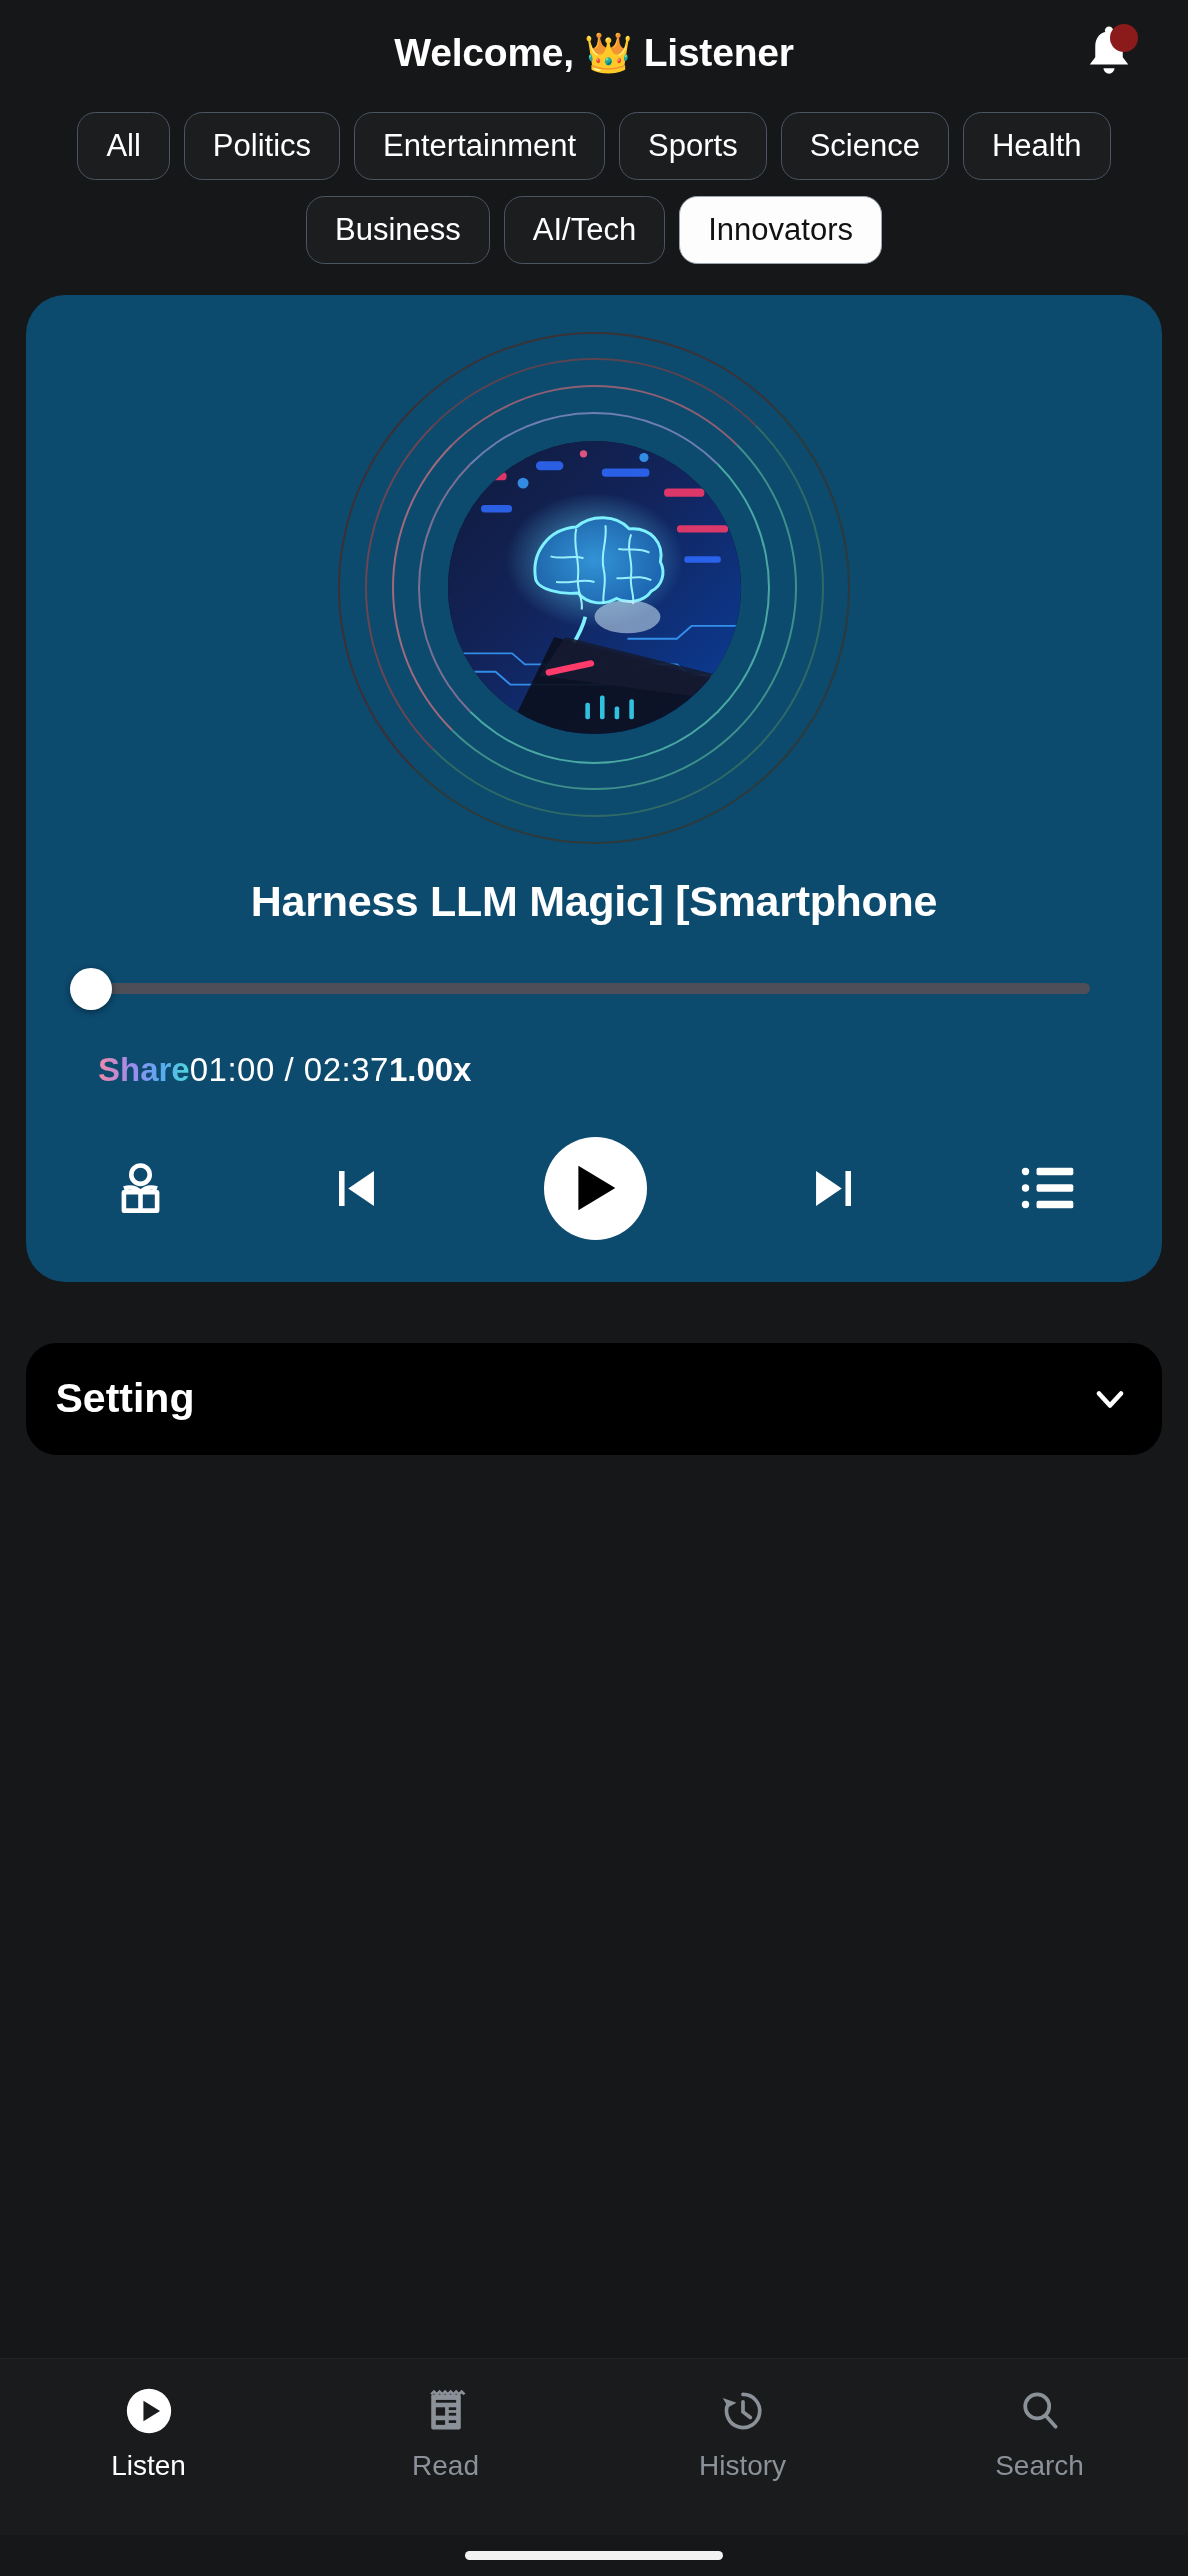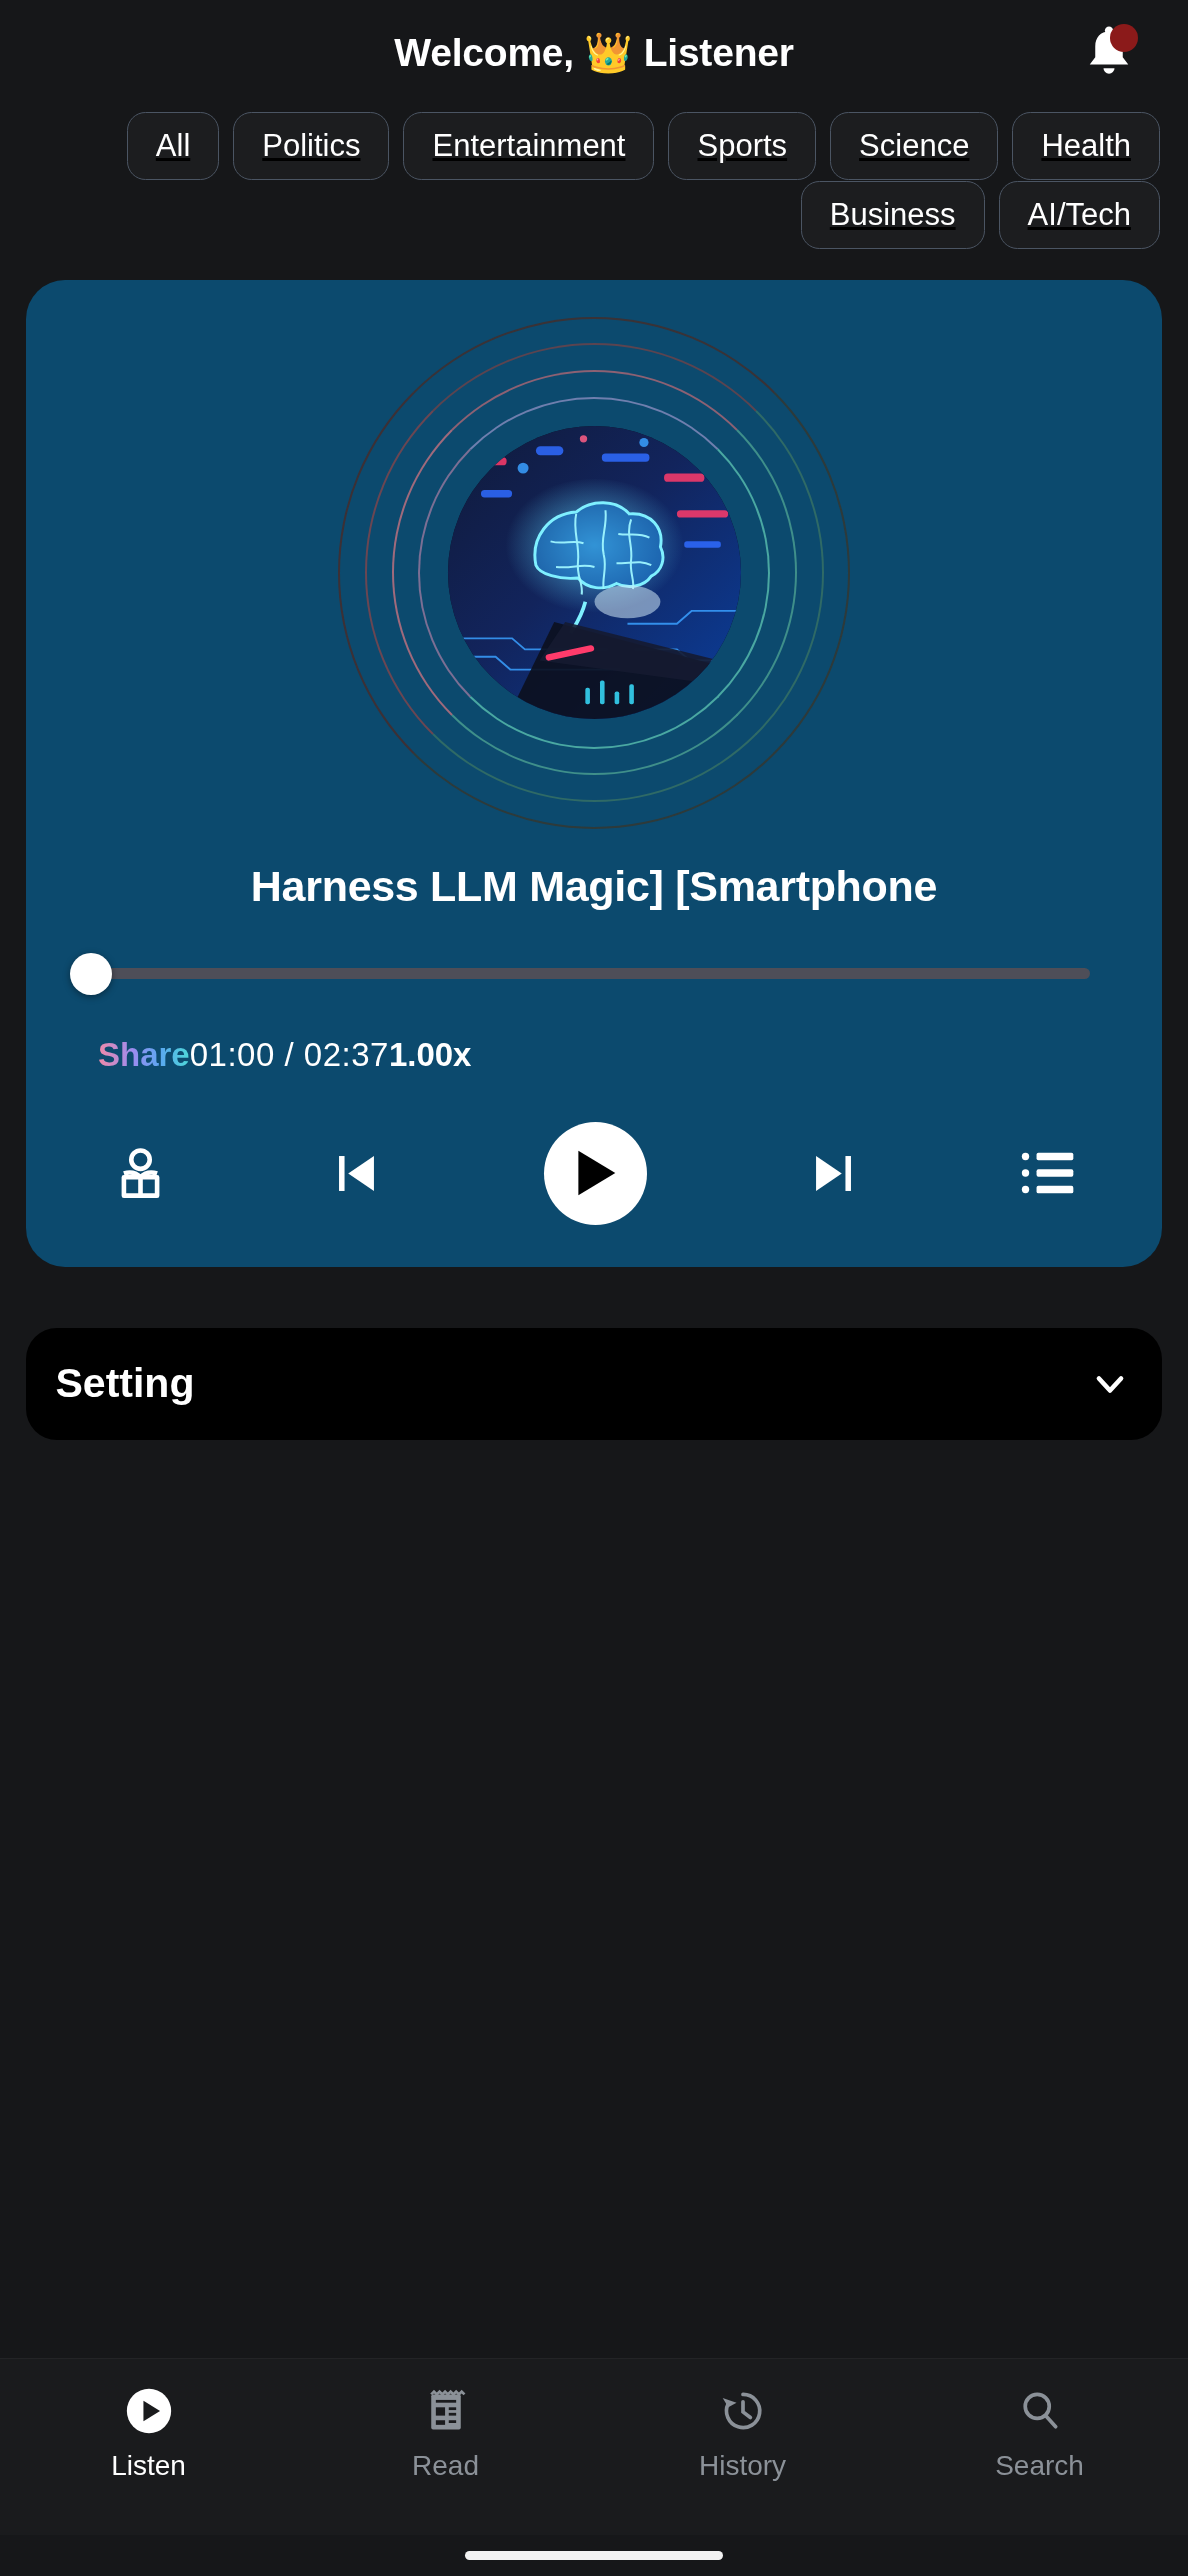--- a/index.html
+++ b/index.html
@@ -31,22 +31,22 @@
   
   .header { height:106px; flex:0 0 106px; display:flex; align-items:center;
             justify-content:center; position:relative; }
   .welcome { font-size:39px; font-weight:700; color:#fff; letter-spacing:-0.2px; }
   .bell-wrap { position:absolute; right:46px; top:50%; transform:translateY(-50%);
                width:66px; height:66px; display:flex; align-items:center; justify-content:center; }
   .badge { position:absolute; top:3.7px; right:3.7px; width:28px; height:28px;
            border-radius:50%; background:#8B1A1A; }
 
   
-  .chips { display:flex; flex-wrap:wrap; justify-content:flex-end;
-           gap:1px 14px; padding:5.5px 28px 0;text-decoration:underline; }
+  .chips { display:flex; flex-wrap:wrap; justify-content:center;
+           gap:16px 14px; padding:5.5px 28px 0; }
   .chip { border:1.8px solid #4b5563; border-radius:18.4px; background:#1c1d1f;
           color:#fff; font-size:31px; padding:17.5px 28px; white-space:nowrap;
           line-height:1; }
   .chip.sel { background:#fdfdfd; color:#111; border-color:#9aa4b0; }
 
   
   .card { margin:31px 26px 0; background:#0c4a6e; border-radius:39px;
           padding:35px 0 42px; }
   .art-wrap { position:relative; width:516px; height:516px; margin:0 auto;
               display:flex; align-items:center; justify-content:center; }
@@ -128,20 +128,21 @@
 
   <div class="chips">
     <div class="chip">All</div>
     <div class="chip">Politics</div>
     <div class="chip">Entertainment</div>
     <div class="chip">Sports</div>
     <div class="chip">Science</div>
     <div class="chip">Health</div>
     <div class="chip">Business</div>
     <div class="chip">AI/Tech</div>
+    <div class="chip sel">Innovators</div>
   </div>
 
   <div class="card">
 
     <div class="art-wrap">
       <div class="ring r1"></div>
       <div class="ring r2"></div>
       <div class="ring r3"></div>
       <div class="ring r4"></div>
       <div class="art">

